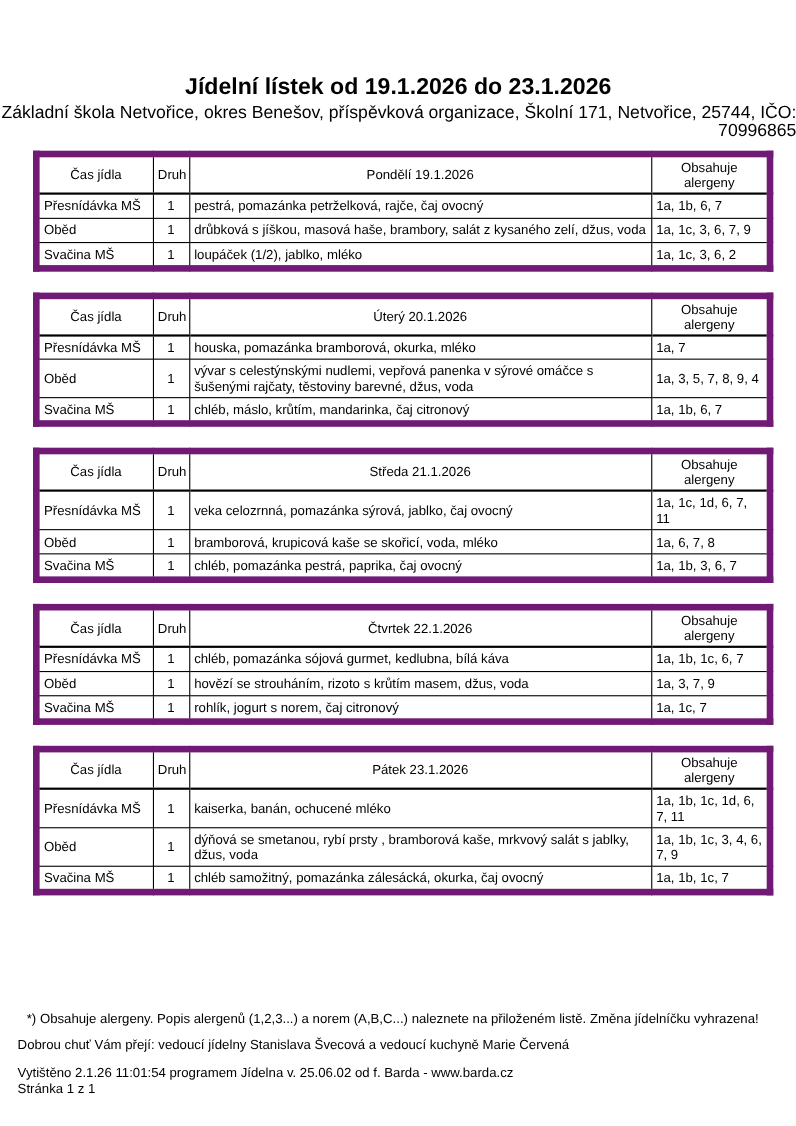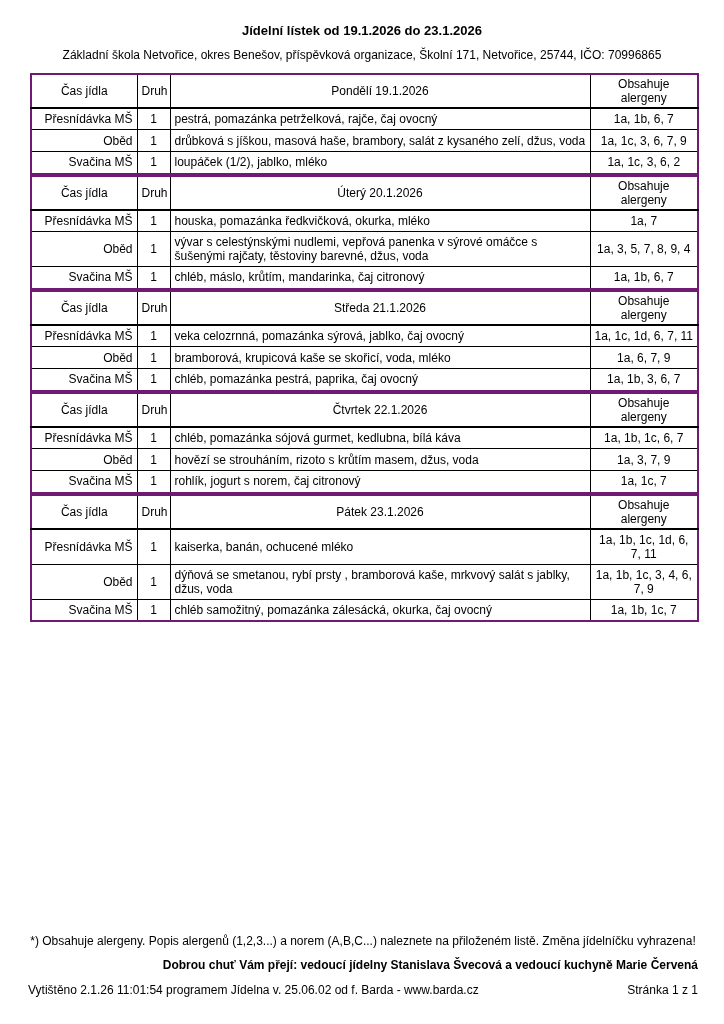--- a/index.html
+++ b/index.html
@@ -7,70 +7,73 @@
   body {
     width: 724px;
     height: 1024px;
     position: relative;
     font-family: "Liberation Sans", sans-serif;
     color: #000000;
     overflow: hidden;
   }
   .header { text-align: center; padding-top: 21px; }
   .doc-title {
-    font-size: 13px;
+    font-size: 21px;
     font-weight: bold;
     line-height: 19px;
     margin-bottom: 7px;
+    margin-top: 48px;
   }
   .doc-sub {
-    font-size: 12px;
+    font-size: 16px;
     line-height: 16.5px;
+    text-align: right;
   }
   .tables {
     margin: 9px 27px 0 30px;
   }
   table.menu {
     width: 667px;
     border-collapse: collapse;
     table-layout: fixed;
     font-size: 12px;
-    border: 2px solid #701a75;
+    margin-bottom: 19px;
+    border: 6px solid #701a75;
   }
   table.menu th, table.menu td {
     border: 1.5px solid #000000;
     vertical-align: middle;
   }
   table.menu th {
     font-weight: normal;
     padding: 2px 4px;
     height: 20px;
     border-bottom-width: 2px;
     text-align: center;
   }
   table.menu td {
     padding: 3px 4px;
     line-height: 14px;
     height: 22px;
   }
-  .c-time { text-align: right; }
+  .c-time { text-align: left; }
   .c-kind { text-align: center; }
   td.c-food { text-align: left; padding-left: 8px; }
-  td.c-all  { text-align: center; padding-right: 4px; }
+  td.c-all  { text-align: left; padding-right: 4px; }
   .footer {
     position: absolute;
-    left: 28px;
+    left: 16px;
     right: 26px;
     bottom: 26px;
     font-size: 12px;
     line-height: 15px;
   }
   .footer-note { text-align: center; margin-bottom: 9px; }
-  .footer-wish { text-align: right; margin-bottom: 10px; font-weight: bold; }
-  .footer-bottom { display: flex; justify-content: space-between; }
+  .footer-wish { text-align: left; margin-bottom: 10px; }
+  .footer-bottom { display: flex; justify-content: space-between; flex-direction: column; }
 </style>
 </head>
 <body>
 
 <div class="header">
   <div class="doc-title">Jídelní lístek od 19.1.2026 do 23.1.2026</div>
   <div class="doc-sub">Základní škola Netvořice, okres Benešov, příspěvková organizace, Školní 171, Netvořice, 25744, IČO: 70996865</div>
 </div>
 
 <div class="tables">
@@ -124,21 +127,21 @@
         <th class="c-time">Čas jídla</th>
         <th class="c-kind">Druh</th>
         <th class="c-food">Úterý 20.1.2026</th>
         <th class="c-all">Obsahuje alergeny</th>
       </tr>
     </thead>
     <tbody>
       <tr>
         <td class="c-time">Přesnídávka MŠ</td>
         <td class="c-kind">1</td>
-        <td class="c-food">houska, pomazánka ředkvičková, okurka, mléko</td>
+        <td class="c-food">houska, pomazánka bramborová, okurka, mléko</td>
         <td class="c-all">1a, 7</td>
       </tr>
       <tr>
         <td class="c-time">Oběd</td>
         <td class="c-kind">1</td>
         <td class="c-food">vývar s  celestýnskými nudlemi, vepřová panenka v sýrové omáčce s šušenými rajčaty, těstoviny barevné, džus, voda</td>
         <td class="c-all">1a, 3, 5, 7, 8, 9, 4</td>
       </tr>
       <tr>
         <td class="c-time">Svačina MŠ</td>
@@ -168,21 +171,21 @@
       <tr>
         <td class="c-time">Přesnídávka MŠ</td>
         <td class="c-kind">1</td>
         <td class="c-food">veka celozrnná, pomazánka sýrová, jablko, čaj ovocný</td>
         <td class="c-all">1a, 1c, 1d, 6, 7, 11</td>
       </tr>
       <tr>
         <td class="c-time">Oběd</td>
         <td class="c-kind">1</td>
         <td class="c-food">bramborová, krupicová kaše se skořicí, voda, mléko</td>
-        <td class="c-all">1a, 6, 7, 9</td>
+        <td class="c-all">1a, 6, 7, 8</td>
       </tr>
       <tr>
         <td class="c-time">Svačina MŠ</td>
         <td class="c-kind">1</td>
         <td class="c-food">chléb, pomazánka pestrá, paprika, čaj ovocný</td>
         <td class="c-all">1a, 1b, 3, 6, 7</td>
       </tr>
     </tbody>
   </table>
 

